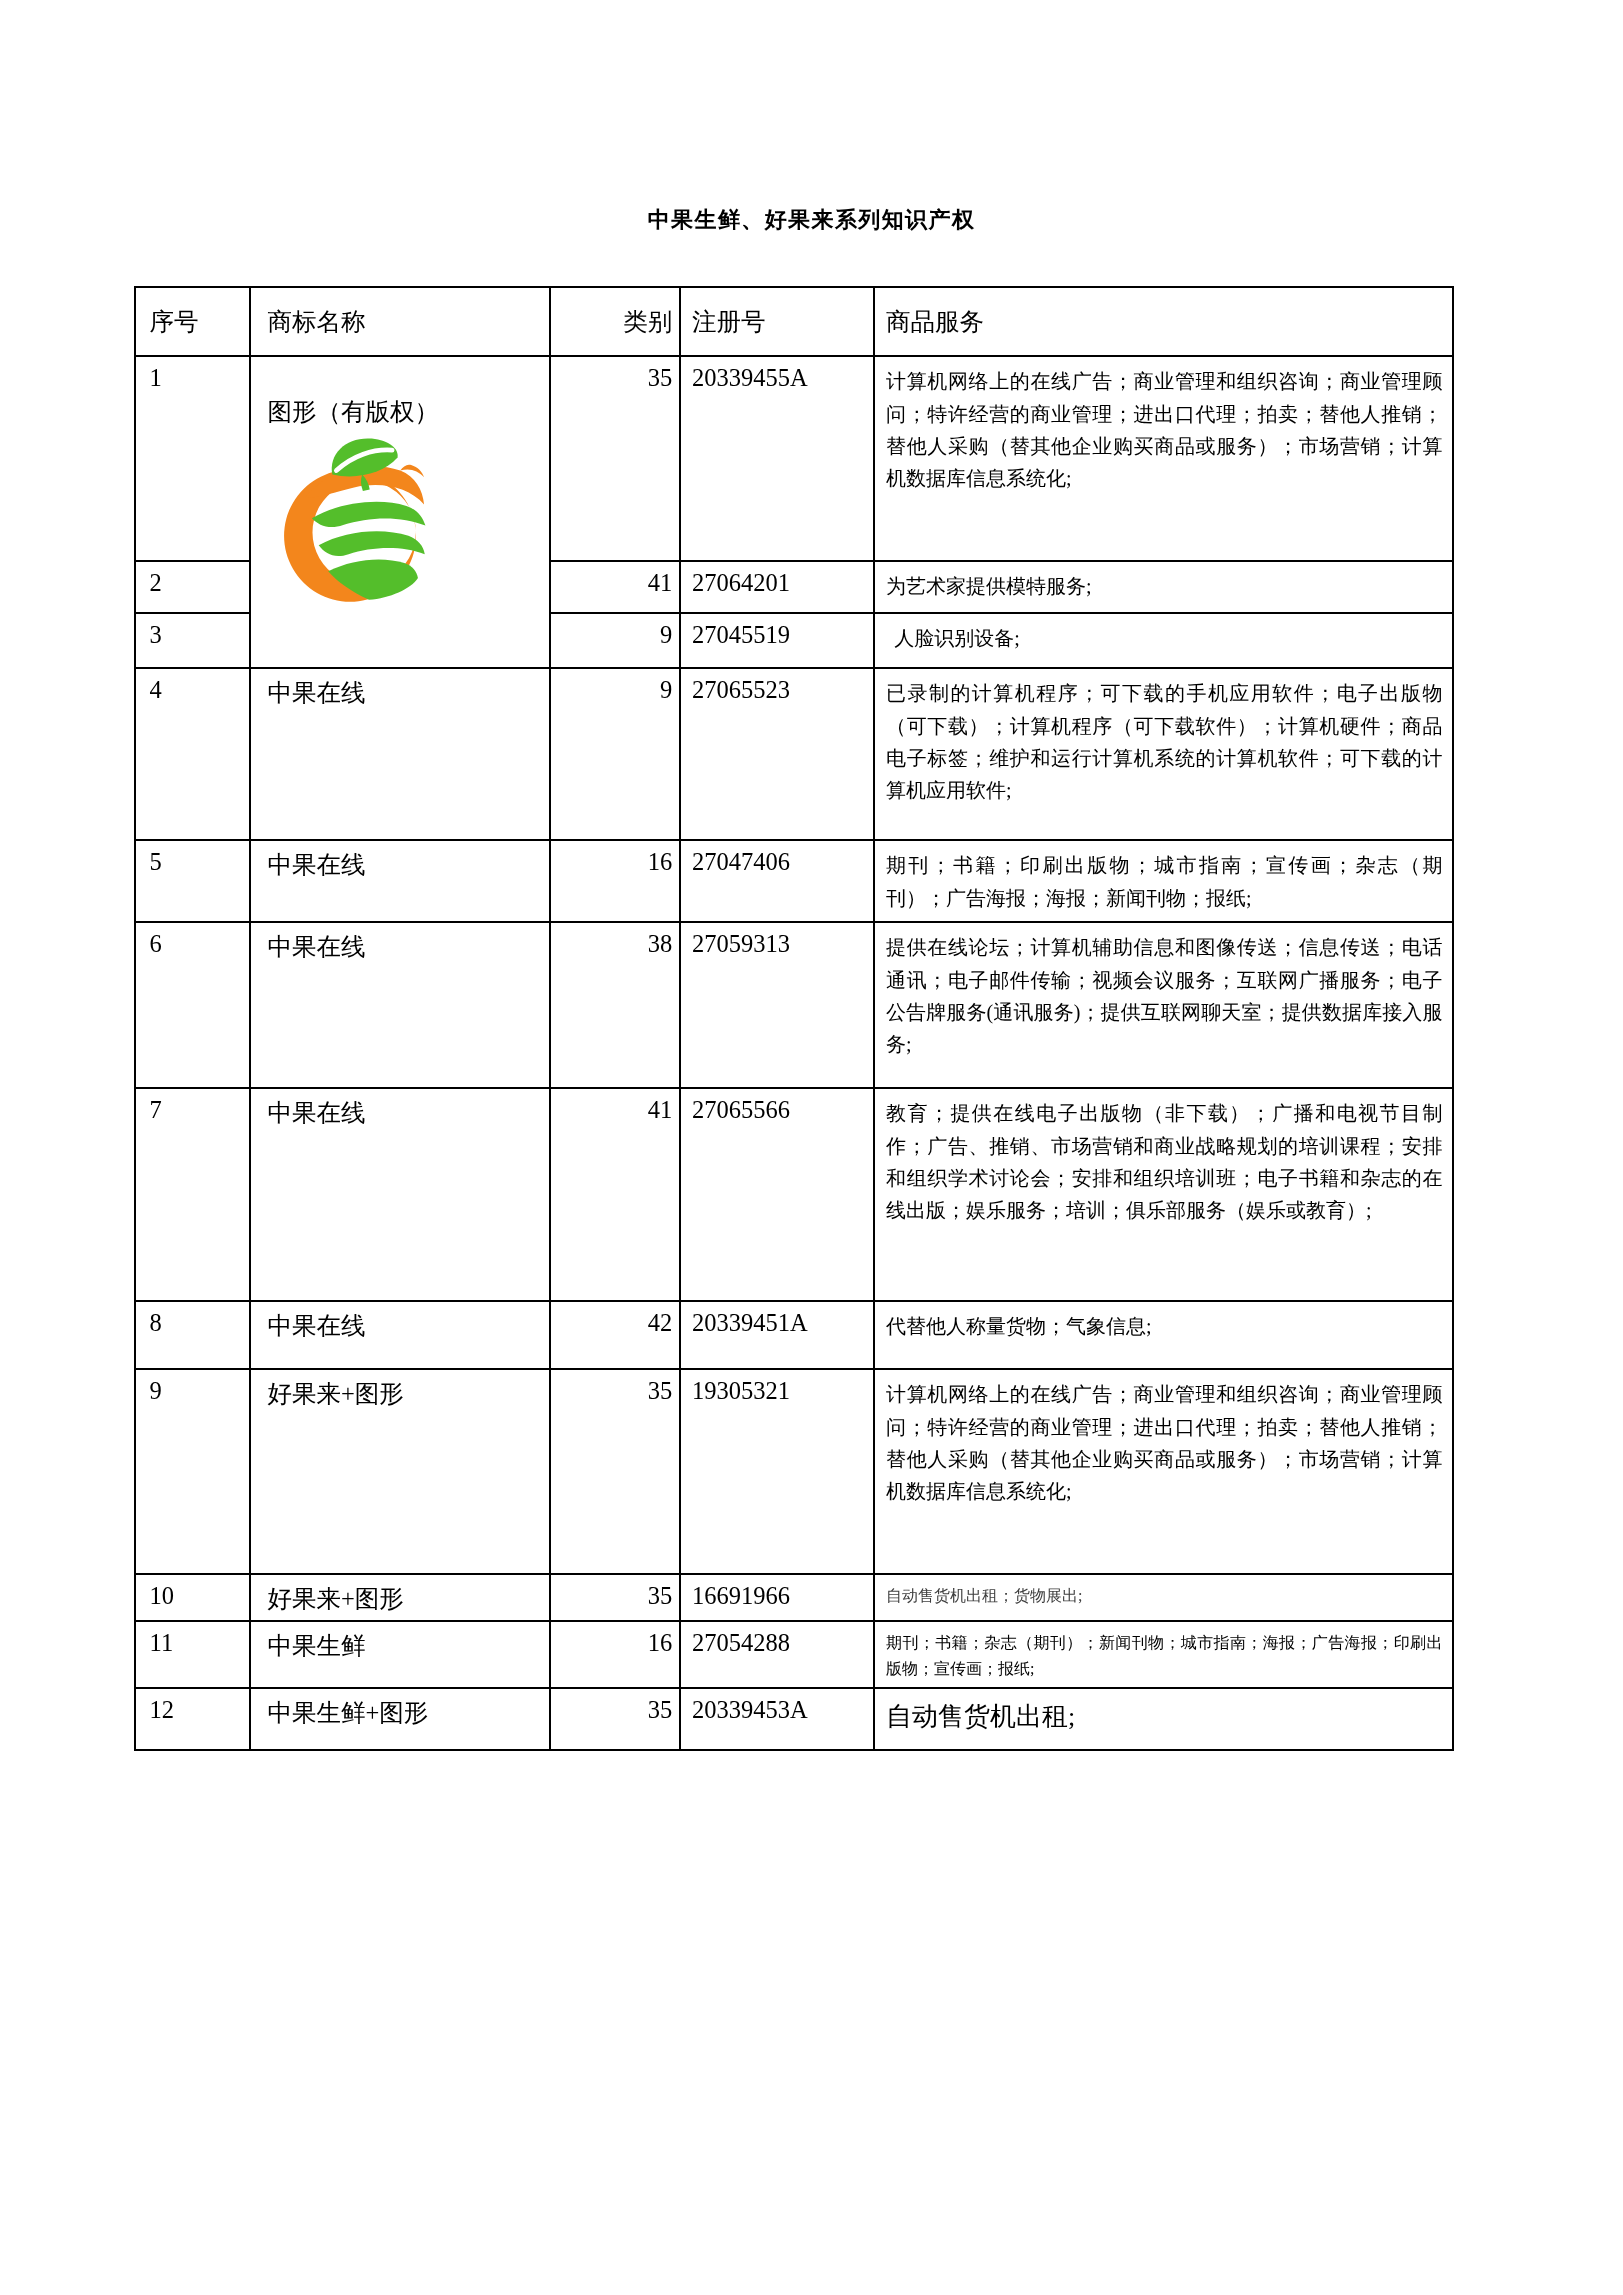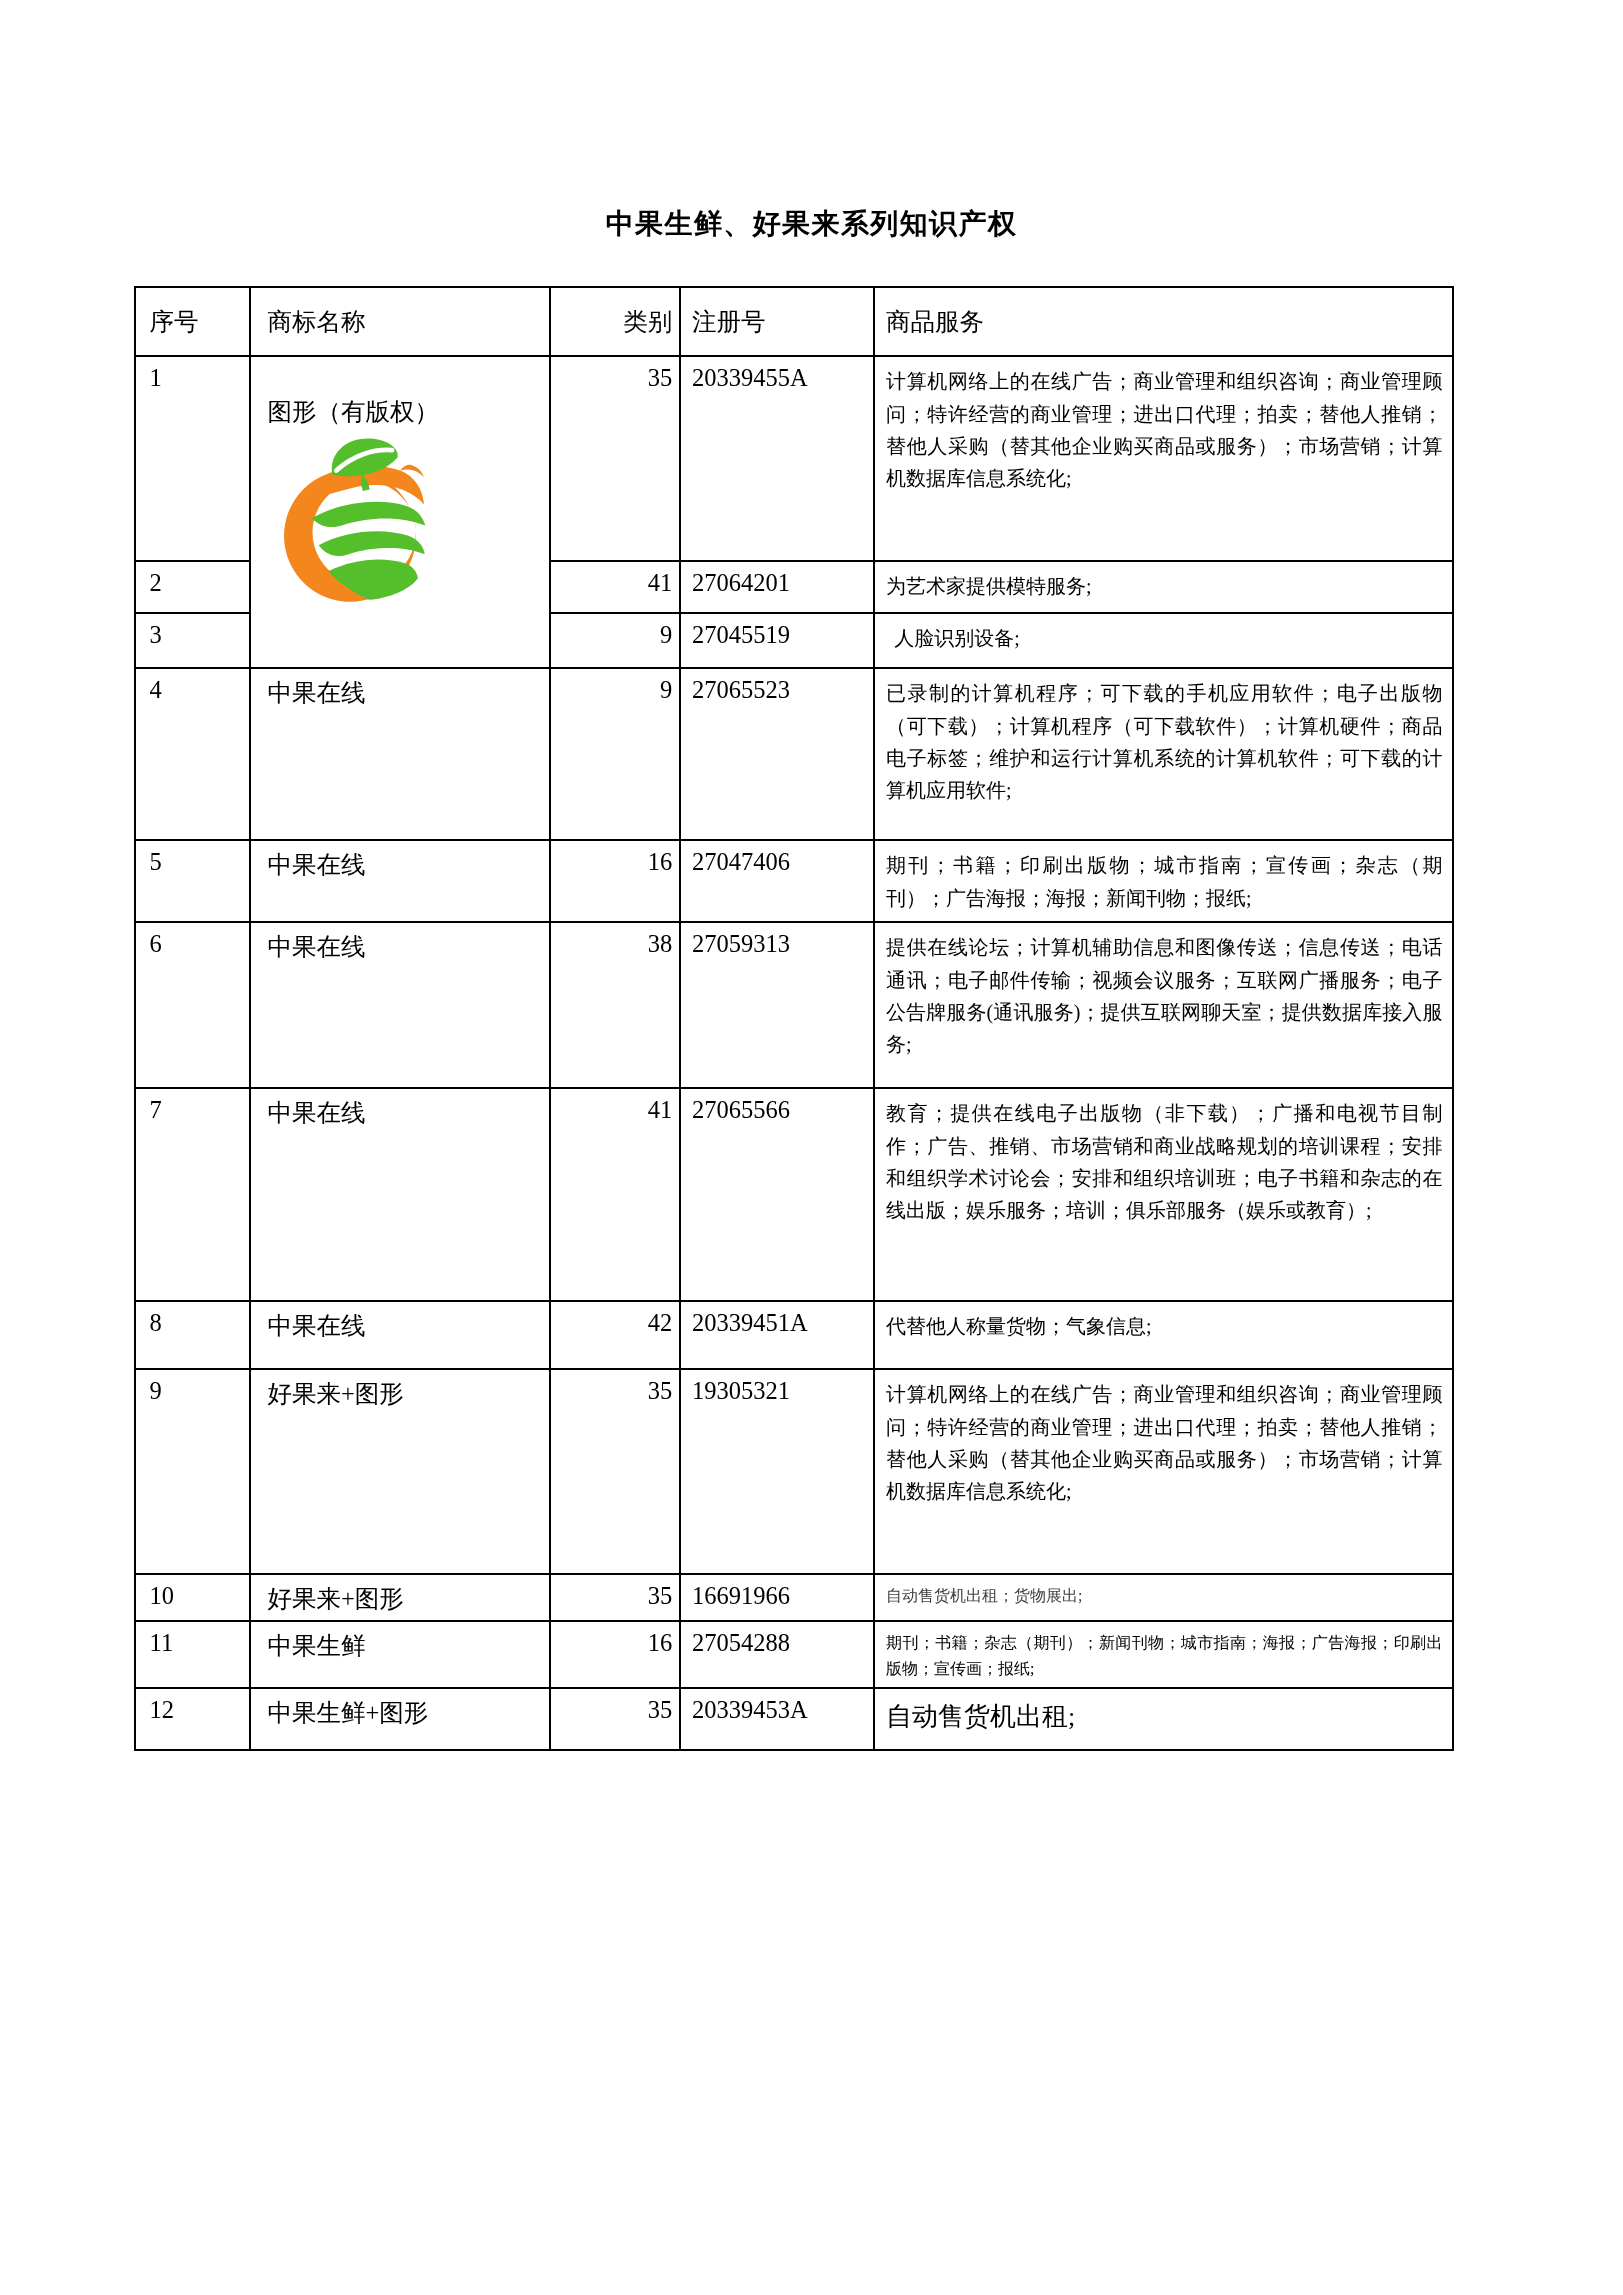--- a/index.html
+++ b/index.html
@@ -3,21 +3,21 @@
 <meta charset="utf-8">
 <style>
   html,body{margin:0;padding:0;background:#ffffff;}
   body{
     width:1623px;height:2295px;position:relative;
     font-family:"Liberation Serif","DejaVu Serif",serif;
     color:#000;
   }
   .page-title{
     position:absolute;top:205px;left:0;width:100%;
-    text-align:center;font-size:28px;font-weight:bold;
+    text-align:center;font-size:22px;font-weight:bold;
     letter-spacing:1.4px;
   }
   table.ip-table{
     position:absolute;left:134px;top:286px;
     width:1319px;table-layout:fixed;
     border-collapse:collapse;
   }
   .ip-table td{
     border:2px solid #000;
     vertical-align:top;

